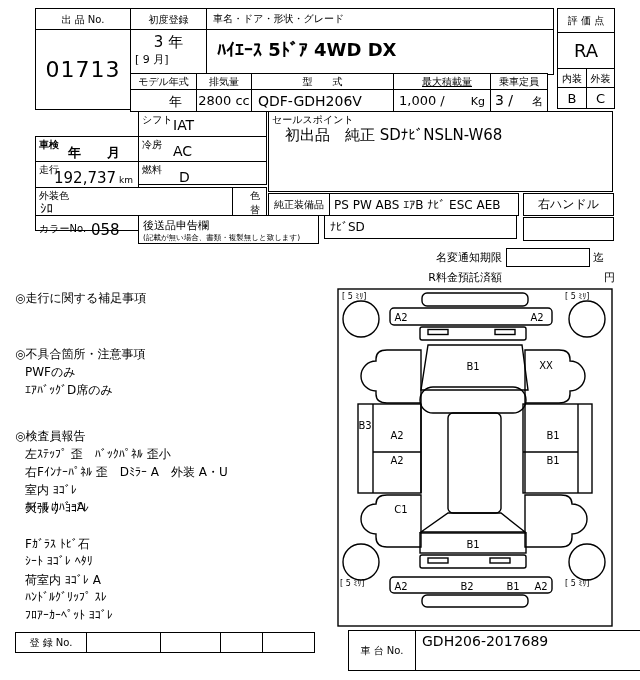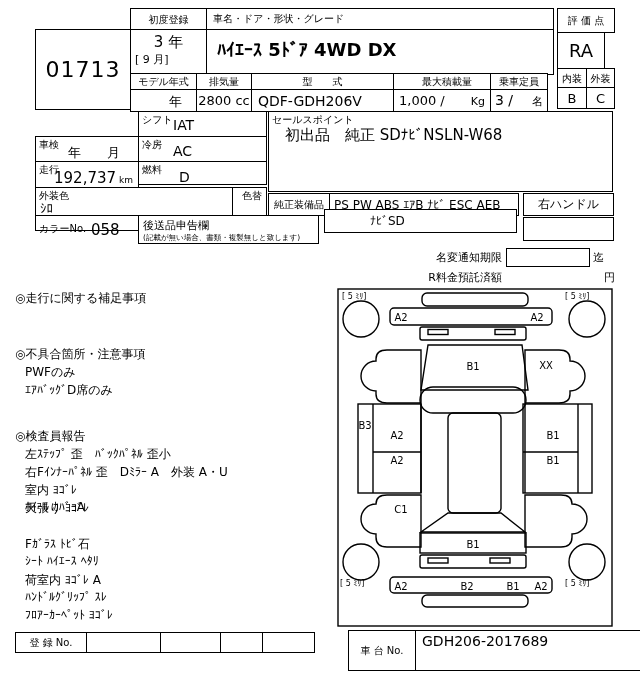--- a/index.html
+++ b/index.html
@@ -15,62 +15,63 @@
   .val13{font-size:13px;}
   .val14{font-size:14px;}
   .txt{position:absolute;font-size:12px;white-space:pre;}
   svg text{font-family:"DejaVu Sans","Liberation Sans",sans-serif;fill:#000;}
 </style>
 </head>
 <body>
 
 <div id="sheet">
 
+  <div class="box ctr lbl" style="left:35px;top:8px;width:96px;height:22px;">出 品 No.</div>
   <div class="box ctr big" style="left:35px;top:29px;width:96px;height:81px;">01713</div>
 
   <div class="box ctr lbl" style="left:130px;top:8px;width:77px;height:22px;">初度登録</div>
   <div class="box" style="left:130px;top:29px;width:77px;height:46px;">
     <div style="font-size:15px;text-align:center;margin-top:3px;">3 年</div>
     <div style="font-size:11px;text-align:left;padding-left:4px;">[ 9 月]</div>
   </div>
 
   <div class="box lbl" style="left:206px;top:8px;width:348px;height:22px;padding:4px 0 0 6px;">車名・ドア・形状・グレード</div>
   <div class="box" style="left:206px;top:29px;width:348px;height:46px;">
     <div style="font-size:18px;font-weight:bold;padding:9px 0 0 10px;white-space:pre;">ﾊｲｴｰｽ 5ﾄﾞｱ 4WD DX</div>
   </div>
 
   <div class="box ctr lbl" style="left:557px;top:8px;width:58px;height:25px;">評 価 点</div>
-  <div class="box ctr" style="left:557px;top:32px;width:48px;height:37px;font-size:18px;">RA</div>
+  <div class="box ctr" style="left:557px;top:32px;width:58px;height:37px;font-size:18px;">RA</div>
   <div class="box ctr lbl" style="left:557px;top:68px;width:30px;height:20px;">内装</div>
   <div class="box ctr lbl" style="left:586px;top:68px;width:29px;height:20px;">外装</div>
   <div class="box ctr val13" style="left:557px;top:87px;width:30px;height:22px;">B</div>
   <div class="box ctr val13" style="left:586px;top:87px;width:29px;height:22px;">C</div>
 
   <div class="box ctr lbl" style="left:130px;top:73px;width:67px;height:17px;">モデル年式</div>
   <div class="box val13" style="left:130px;top:89px;width:67px;height:23px;text-align:right;padding:3px 14px 0 0;">年</div>
   <div class="box ctr lbl" style="left:196px;top:73px;width:56px;height:17px;">排気量</div>
   <div class="box ctr val13" style="left:196px;top:89px;width:56px;height:23px;">2800 cc</div>
   <div class="box ctr lbl" style="left:251px;top:73px;width:143px;height:17px;">型　　式</div>
   <div class="box val14" style="left:251px;top:89px;width:143px;height:23px;padding:3px 0 0 6px;">QDF-GDH206V</div>
-  <div class="box ctr lbl" style="left:393px;top:73px;width:108px;height:17px;">最大積載量</div>
+  <div class="box ctr lbl" style="left:393px;top:73px;width:108px;height:17px;text-decoration:underline;">最大積載量</div>
   <div class="box" style="left:393px;top:89px;width:98px;height:23px;">
     <span class="abs val13" style="left:5px;top:3px;">1,000 /</span>
     <span class="abs" style="right:5px;top:5px;font-size:11px;">Kg</span>
   </div>
   <div class="box ctr lbl" style="left:490px;top:73px;width:58px;height:17px;">乗車定員</div>
   <div class="box" style="left:490px;top:89px;width:58px;height:23px;">
     <span class="abs" style="left:4px;top:2px;font-size:14px;">3 /</span>
     <span class="abs" style="right:4px;top:4px;font-size:11px;">名</span>
   </div>
 
   <div class="box" style="left:138px;top:111px;width:129px;height:26px;padding-left:10px;">
     <span class="tl">シフト</span>
     <span class="abs val14" style="left:34px;top:5px;">IAT</span>
   </div>
-  <div class="box" style="left:35px;top:136px;width:104px;height:42px;">
+  <div class="box" style="left:35px;top:136px;width:104px;height:42px;font-weight:bold;">
     <span class="tl">車検</span>
     <span class="abs val13" style="left:32px;top:7px;white-space:pre;">年　　月</span>
   </div>
   <div class="box" style="left:138px;top:136px;width:129px;height:26px;">
     <span class="tl">冷房</span>
     <span class="abs val14" style="left:34px;top:6px;">AC</span>
   </div>
   <div class="box" style="left:35px;top:161px;width:104px;height:27px;">
     <span class="tl">走行</span>
     <span class="abs" style="left:18px;top:7px;font-size:15px;">192,737</span>
@@ -84,38 +85,38 @@
   <div class="box" style="left:268px;top:111px;width:345px;height:81px;">
     <span class="tl">セールスポイント</span>
     <div style="font-size:15px;padding:14px 0 0 16px;white-space:pre;">初出品　純正 SDﾅﾋﾞNSLN-W68</div>
   </div>
 
   <div class="box" style="left:35px;top:187px;width:198px;height:29px;">
     <span class="tl">外装色</span>
     <span class="abs val13" style="left:4px;top:13px;">ｼﾛ</span>
   </div>
   <div class="box" style="left:232px;top:187px;width:35px;height:29px;">
-    <span class="tl" style="left:9px;">色替</span>
+    <span class="tl" style="left:17px;">色替</span>
   </div>
 
   <div class="box ctr lbl" style="left:268px;top:193px;width:62px;height:23px;">純正装備品</div>
   <div class="box" style="left:329px;top:193px;width:190px;height:23px;">
     <span style="font-size:12px;padding-left:4px;line-height:21px;white-space:pre;">PS PW ABS ｴｱB ﾅﾋﾞ ESC AEB</span>
   </div>
   <div class="box ctr" style="left:523px;top:193px;width:91px;height:23px;font-size:12px;">右ハンドル</div>
 
   <div class="box" style="left:35px;top:215px;width:104px;height:16px;text-decoration:underline;">
     <span class="tl" style="top:6px;">カラーNo.</span>
     <span class="abs" style="left:55px;top:5px;font-size:15px;">058</span>
   </div>
   <div class="box" style="left:138px;top:215px;width:181px;height:29px;">
     <div style="font-size:11px;padding:2px 0 0 4px;">後送品申告欄</div>
     <div style="font-size:7.5px;padding-left:4px;">(記載が無い場合、書類・複製無しと致します)</div>
   </div>
-  <div class="box" style="left:324px;top:209px;width:193px;height:24px;padding-left:40px;">
+  <div class="box" style="left:324px;top:215px;width:193px;height:24px;">
     <span style="font-size:12px;padding-left:5px;line-height:22px;">ﾅﾋﾞSD</span>
   </div>
   <div class="box" style="left:523px;top:217px;width:91px;height:24px;"></div>
 
   <div class="abs" style="left:400px;top:250px;width:102px;font-size:11px;text-align:right;">名変通知期限</div>
   <div class="box" style="left:506px;top:248px;width:84px;height:19px;"></div>
   <div class="abs" style="left:593px;top:250px;font-size:11px;">迄</div>
   <div class="abs" style="left:400px;top:270px;width:102px;font-size:11px;text-align:right;">R料金預託済額</div>
   <div class="abs" style="left:604px;top:270px;font-size:11px;">円</div>
 
@@ -123,21 +124,21 @@
   <div class="txt" style="left:15px;top:346px;">◎不具合箇所・注意事項</div>
   <div class="txt" style="left:25px;top:364px;">PWFのみ</div>
   <div class="txt" style="left:25px;top:382px;">ｴｱﾊﾞｯｸﾞD席のみ</div>
   <div class="txt" style="left:15px;top:428px;">◎検査員報告</div>
   <div class="txt" style="left:25px;top:446px;">左ｽﾃｯﾌﾟ 歪　ﾊﾞｯｸﾊﾟﾈﾙ 歪小</div>
   <div class="txt" style="left:25px;top:464px;">右Fｲﾝﾅｰﾊﾟﾈﾙ 歪　Dﾐﾗｰ A　外装 A・U</div>
   <div class="txt" style="left:25px;top:482px;">室内 ﾖｺﾞﾚ</div>
   <div class="txt" style="left:25px;top:500px;">ﾎｲｰﾙ ｶﾊﾞｰA</div>
   <div class="txt" style="left:25px;top:500px;text-align:center;">天張り ﾖｺﾞﾚ</div>
   <div class="txt" style="left:25px;top:536px;">Fｶﾞﾗｽ ﾄﾋﾞ石</div>
-  <div class="txt" style="left:25px;top:554px;">ｼｰﾄ ﾊｲｴｰｽ ﾍﾀﾘ</div>
+  <div class="txt" style="left:25px;top:554px;">ｼｰﾄ ﾖｺﾞﾚ ﾍﾀﾘ</div>
   <div class="txt" style="left:25px;top:572px;">荷室内 ﾖｺﾞﾚ A</div>
   <div class="txt" style="left:25px;top:590px;">ﾊﾝﾄﾞﾙｸﾞﾘｯﾌﾟ ｽﾚ</div>
   <div class="txt" style="left:25px;top:608px;">ﾌﾛｱｰｶｰﾍﾟｯﾄ ﾖｺﾞﾚ</div>
 
   <svg class="abs" style="left:337px;top:288px;" width="276" height="339" viewBox="0 0 276 339">
     <g fill="none" stroke="#000" stroke-width="1.4">
       <rect x="1" y="1" width="274" height="337"></rect>
 
       <circle cx="24" cy="31" r="18"></circle>
       <circle cx="250" cy="31" r="18"></circle>

